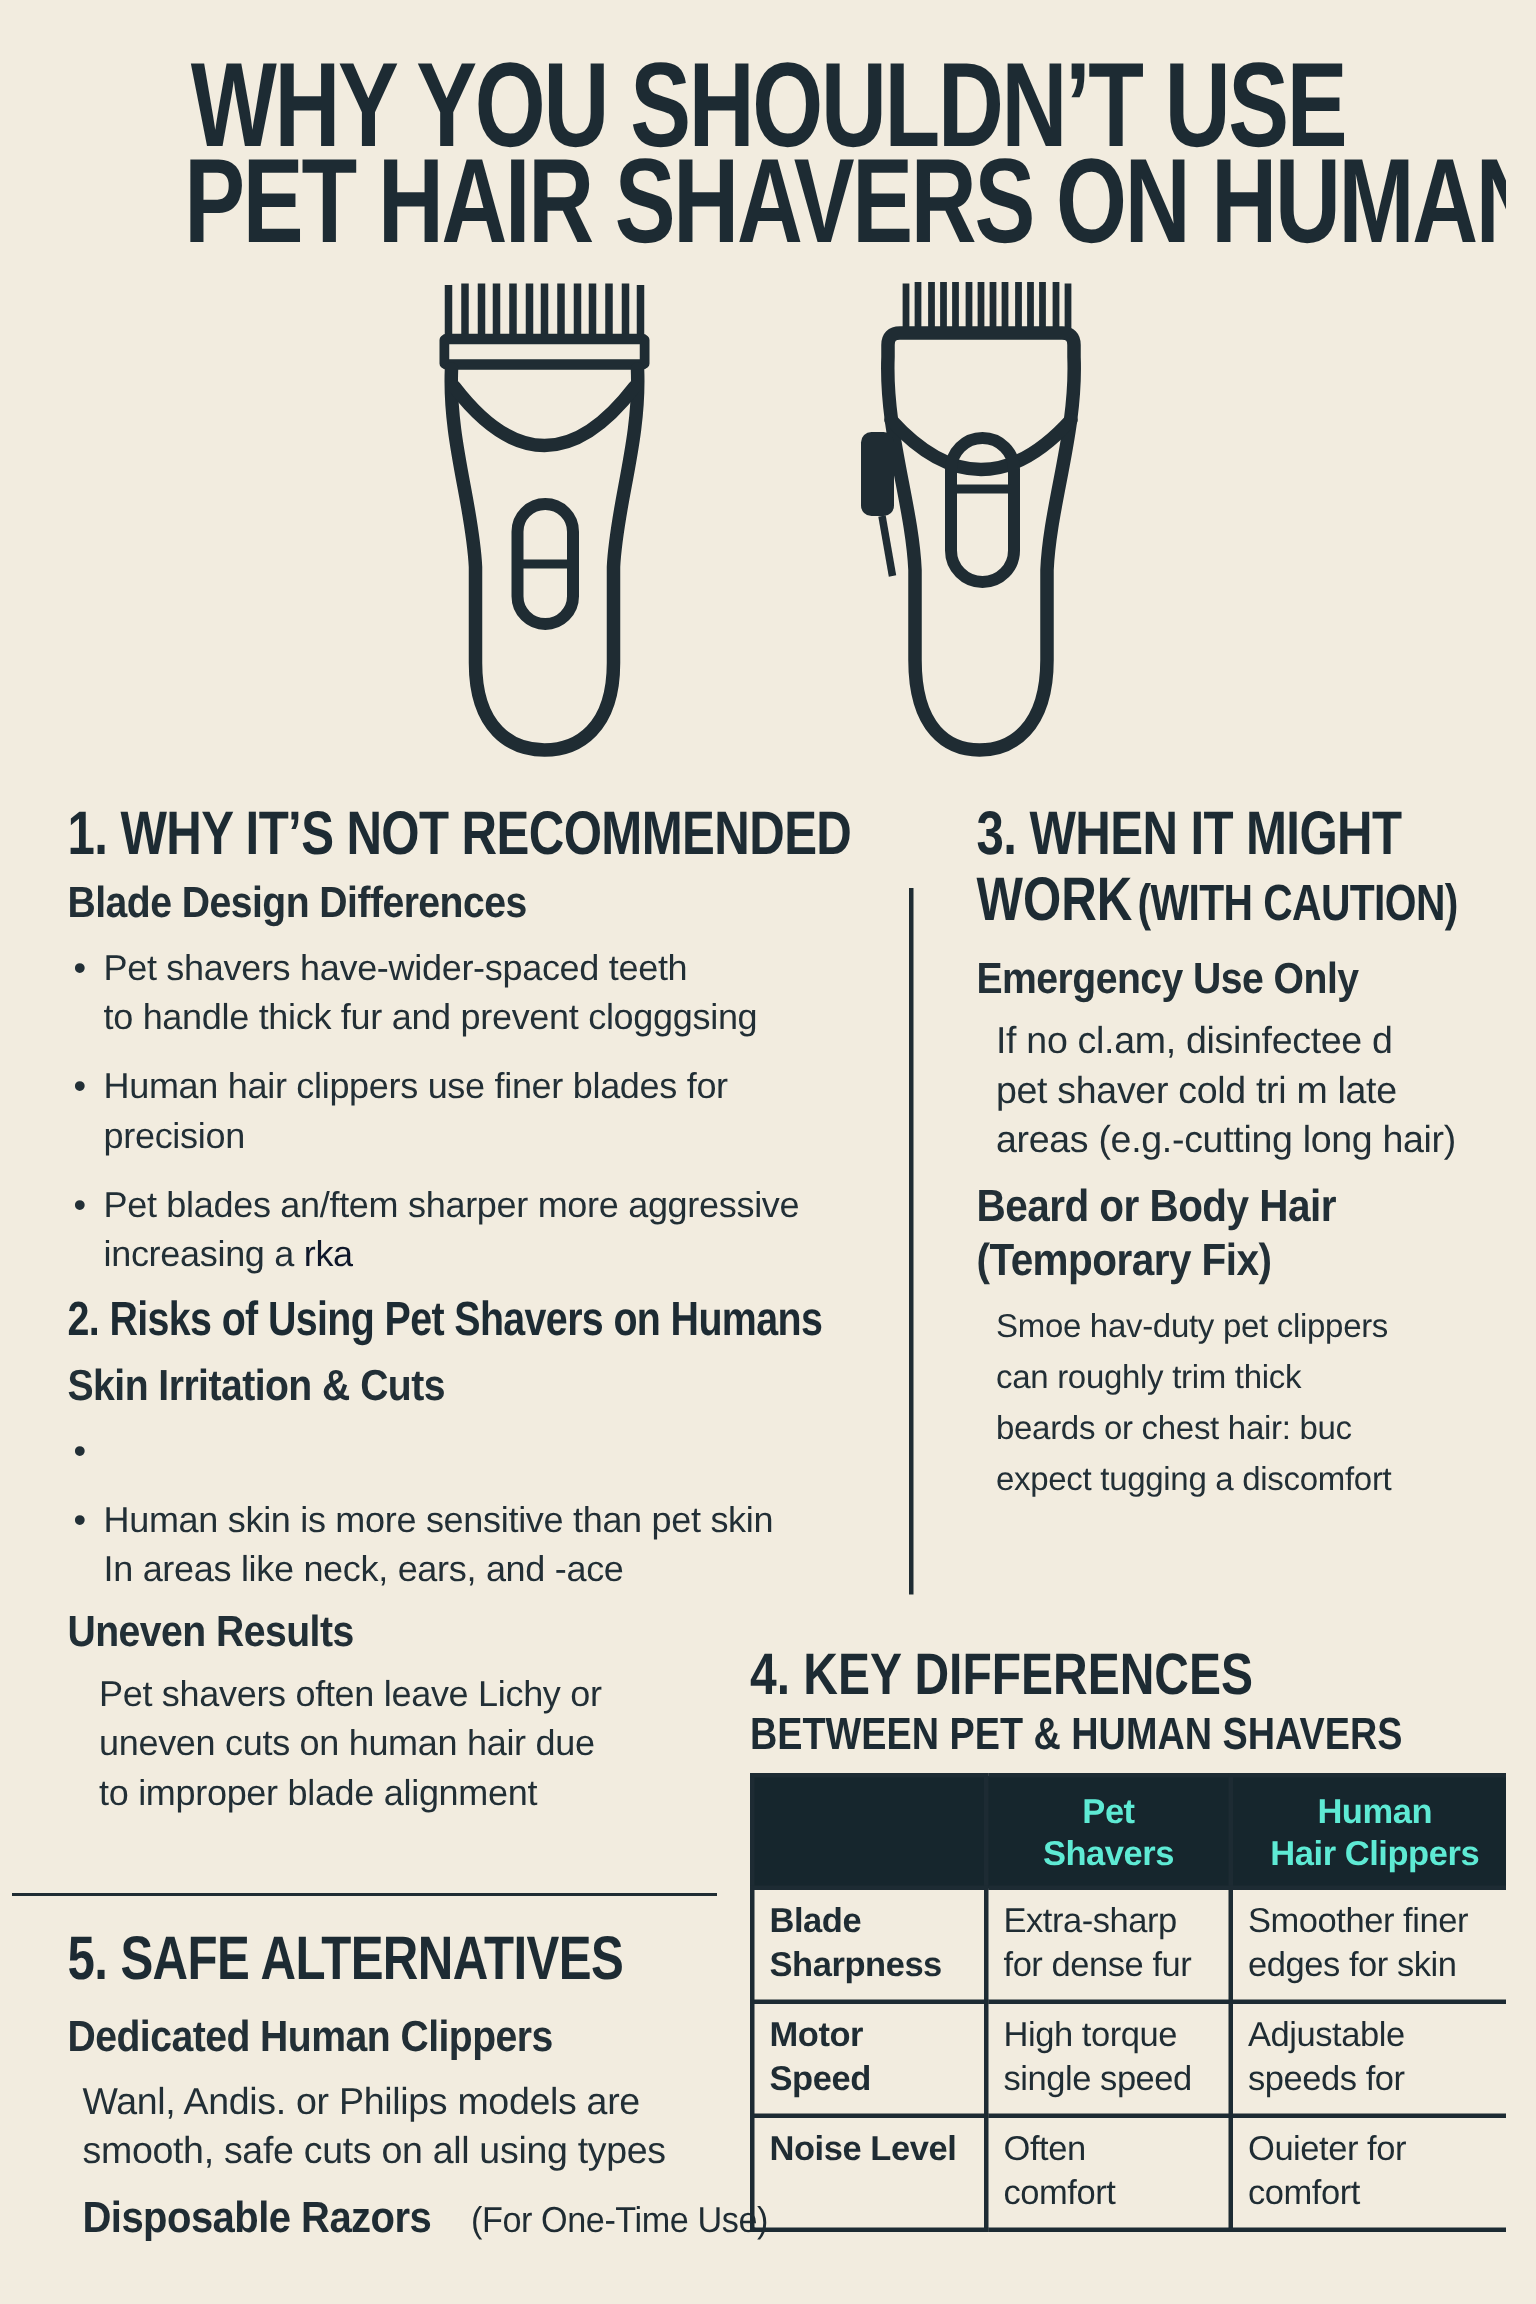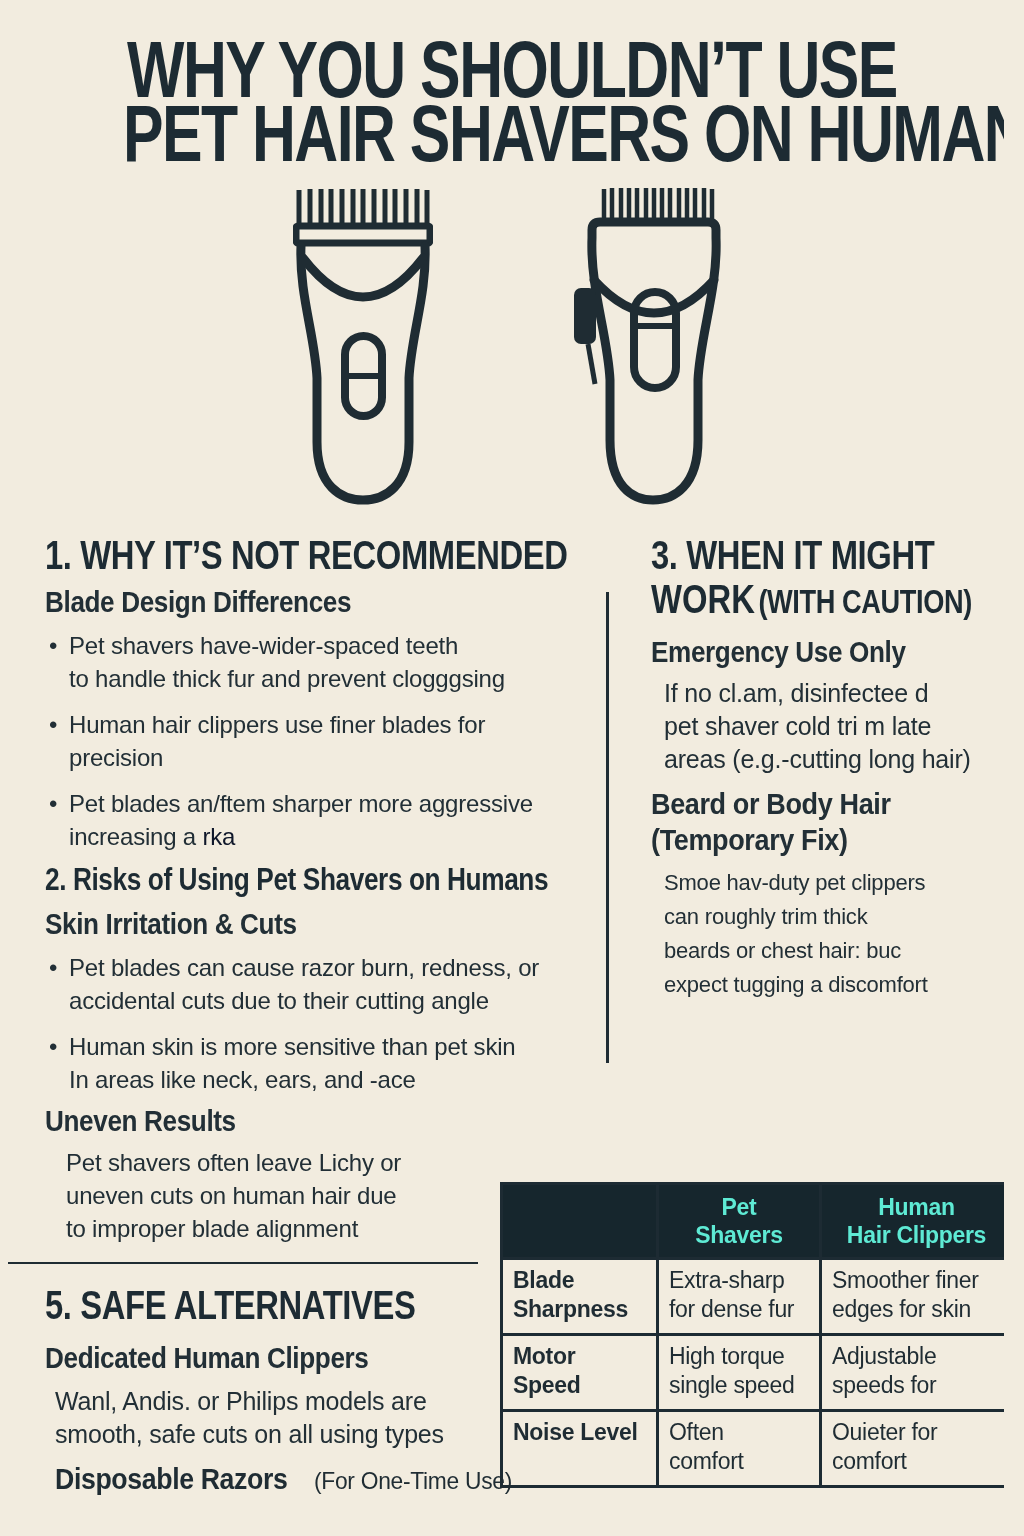--- a/index.html
+++ b/index.html
@@ -133,22 +133,20 @@
       <span class="dot">•</span>
       <span class="txt pre"><span>Pet blades an/ftem sharper more aggressive
 increasing a </span><span class="faded">rka</span></span>
     </div>
 
     <div class="h-mixed mt6 mb8">2. Risks of Using Pet Shavers on Humans</div>
     <div class="h-sub mb10">Skin Irritation &amp; Cuts</div>
 
     <div class="bullet body-txt">
       <span class="dot">•</span>
-      <span class="txt pre">Pet blades can cause razor burn, redness, or
-accidental cuts due to their cutting angle</span>
     </div>
     <div class="bullet body-txt" style="margin-bottom:8px;">
       <span class="dot">•</span>
       <span class="txt pre">Human skin is more sensitive than pet skin
 In areas like neck, ears, and -ace</span>
     </div>
 
     <div class="h-sub mt6 mb8">Uneven Results</div>
     <div class="body-txt pre indent">Pet shavers often leave Lichy or
 uneven cuts on human hair due
@@ -168,20 +166,24 @@
 pet shaver cold tri m late
 areas (e.g.-cutting long hair)</div>
     <div class="h-sub pre mb8" style="font-size:30px;line-height:36px;">Beard or Body Hair
 (Temporary Fix)</div>
     <div class="body-txt pre indent-sm" style="font-size:22px;line-height:34px;">Smoe hav-duty pet clippers
 can roughly trim thick
 beards or chest hair: buc
 expect tugging a discomfort</div>
   </div>
 
+  <div class="sec4">
+    <div class="l1">4. KEY DIFFERENCES</div>
+    <div class="l2">BETWEEN PET &amp; HUMAN SHAVERS</div>
+  </div>
 
   <table class="cmp">
     <tbody>
       <tr>
         <th class="c1"></th>
         <th class="c2">Pet
 Shavers</th>
         <th class="c3">Human
 Hair Clippers</th>
       </tr>

